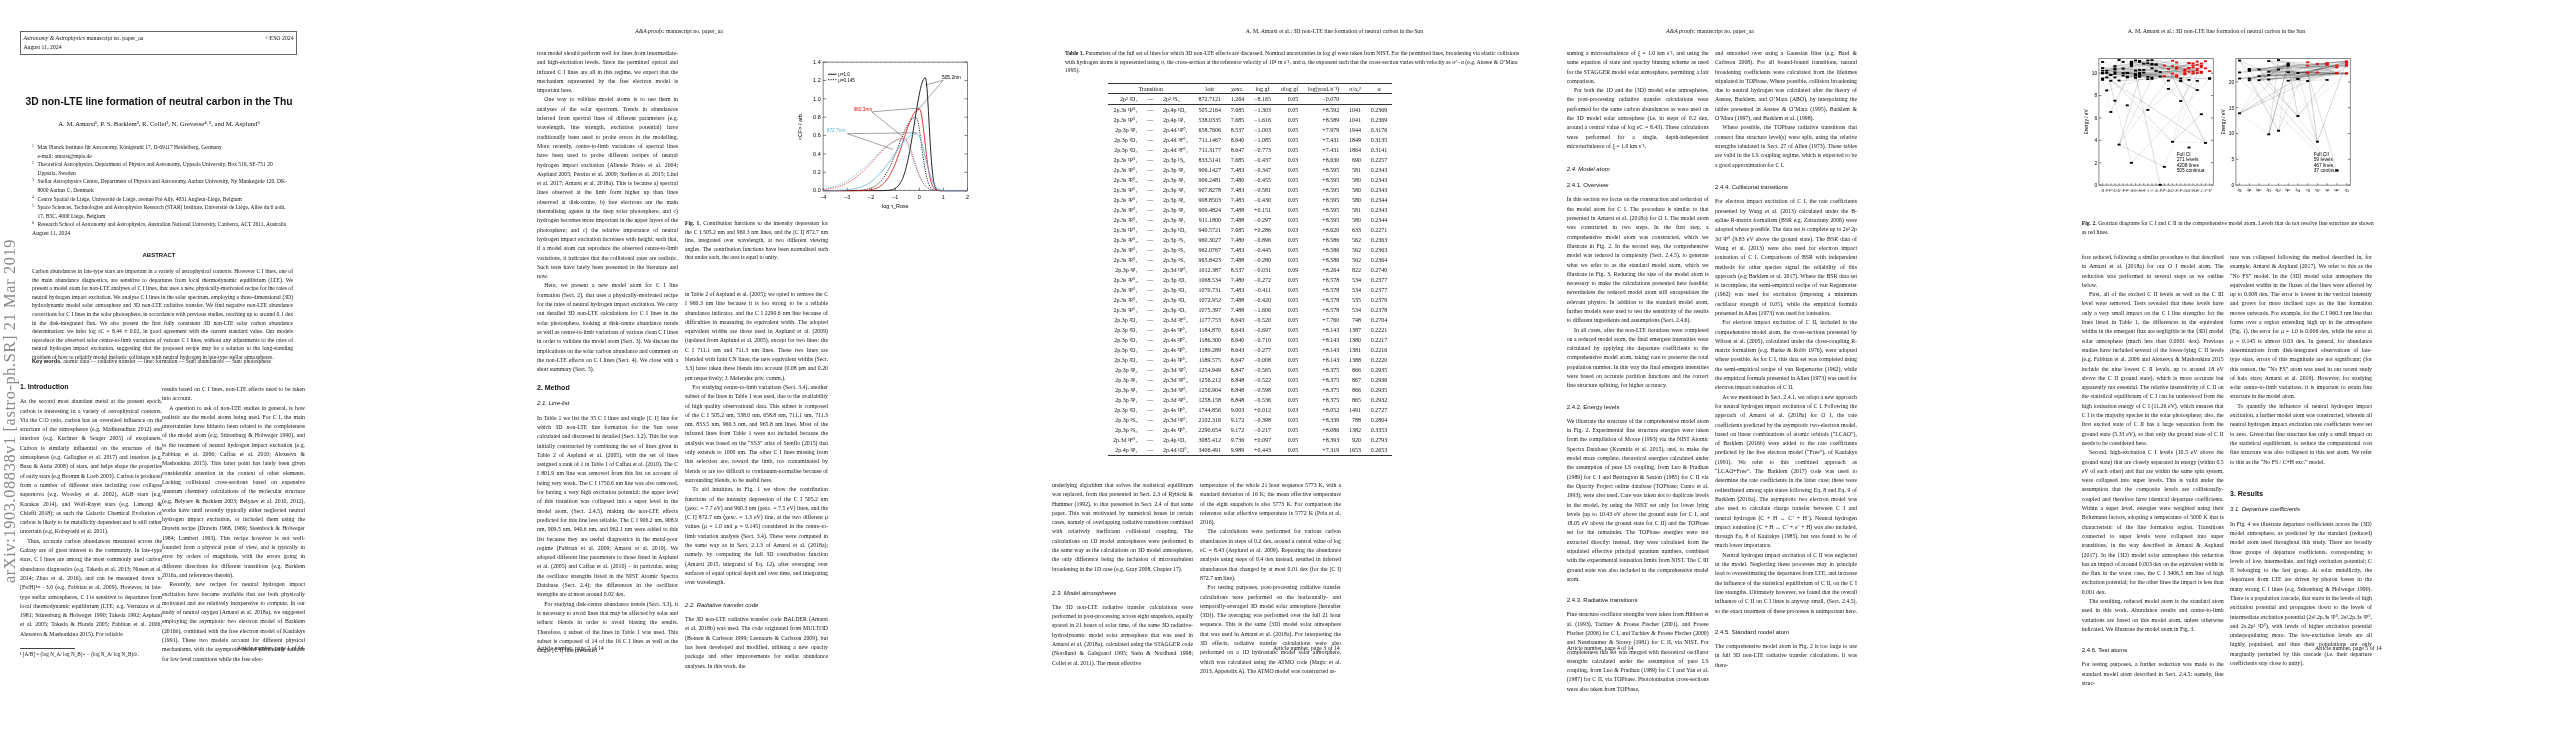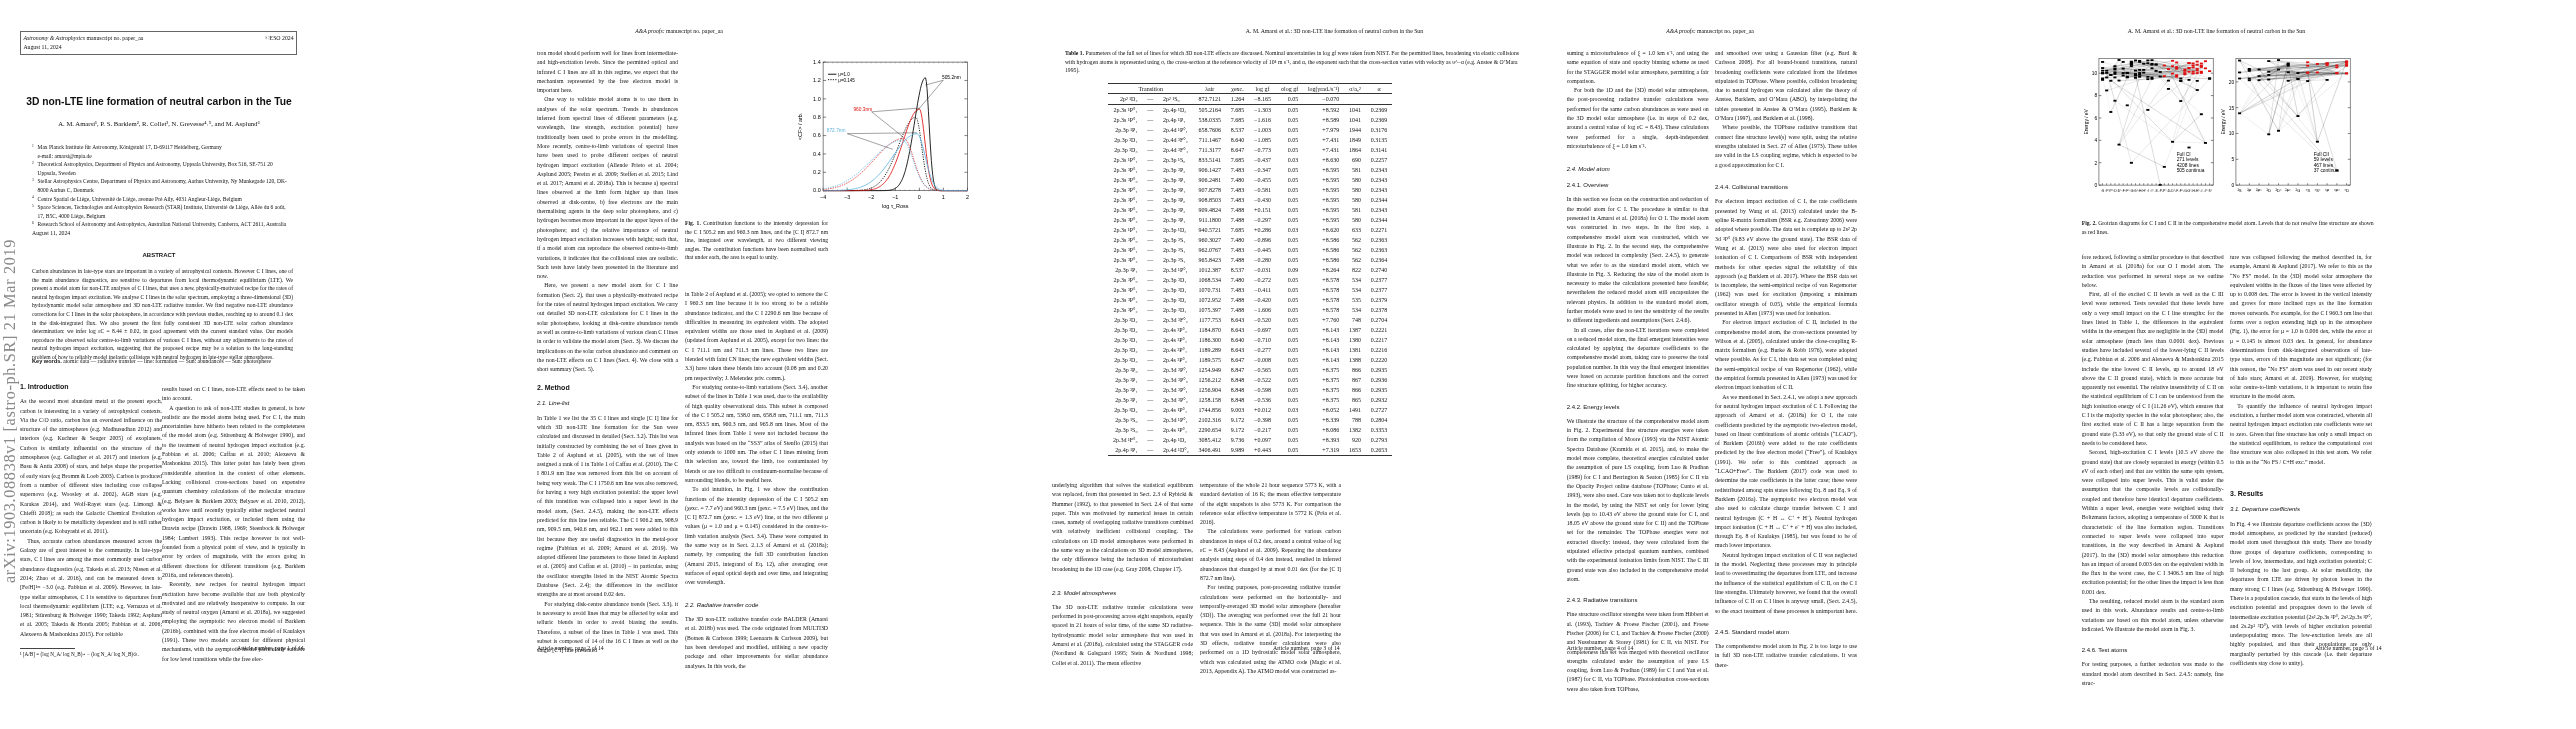--- a/index.html
+++ b/index.html
@@ -55,21 +55,21 @@
 
 <div class="page p1">
   <div class="hdrbox">
     <div><i>Astronomy &amp; Astrophysics</i> <span>manuscript no. paper_aa</span></div>
     <div>August 11, 2024</div>
     <div class="right">©ESO 2024</div>
   </div>
   <div class="arxiv">
       <span>arXiv:1903.08838v1  [astro-ph.SR]  21 Mar 2019</span>
     </div>
-  <div class="title">3D non-LTE line formation of neutral carbon in the Tue</div>
+  <div class="title">3D non-LTE line formation of neutral carbon in the Thu</div>
   <div class="authors">A. M. Amarsi¹, P. S. Barklem², R. Collet³, N. Grevesse⁴˒⁵, and M. Asplund⁶</div>
   <div class="affils" id="affils">
       <div class="aff"><sup>1</sup><span>Max Planck Institute für Astronomy, Königstuhl 17, D-69117 Heidelberg, Germany</span><div>e-mail: amarsi@mpia.de</div></div>
       <div class="aff"><sup>2</sup><span>Theoretical Astrophysics, Department of Physics and Astronomy, Uppsala University, Box 516, SE-751 20 Uppsala, Sweden</span></div>
       <div class="aff"><sup>3</sup><span>Stellar Astrophysics Centre, Department of Physics and Astronomy, Aarhus University, Ny Munkegade 120, DK-8000 Aarhus C, Denmark</span></div>
       <div class="aff"><sup>4</sup><span>Centre Spatial de Liège, Université de Liége, avenue Pré Aily, 4031 Angleur-Liège, Belgium</span></div>
       <div class="aff"><sup>5</sup><span>Space Sciences, Technologies and Astrophysics Research (STAR) Institute, Université de Liège, Allée du 6 août, 17, B5C, 4000 Liège, Belgium</span></div>
       <div class="aff"><sup>6</sup><span>Research School of Astronomy and Astrophysics, Australian National University, Canberra, ACT 2611, Australia</span></div>
     </div>
   <div class="date1">August 11, 2024</div>

